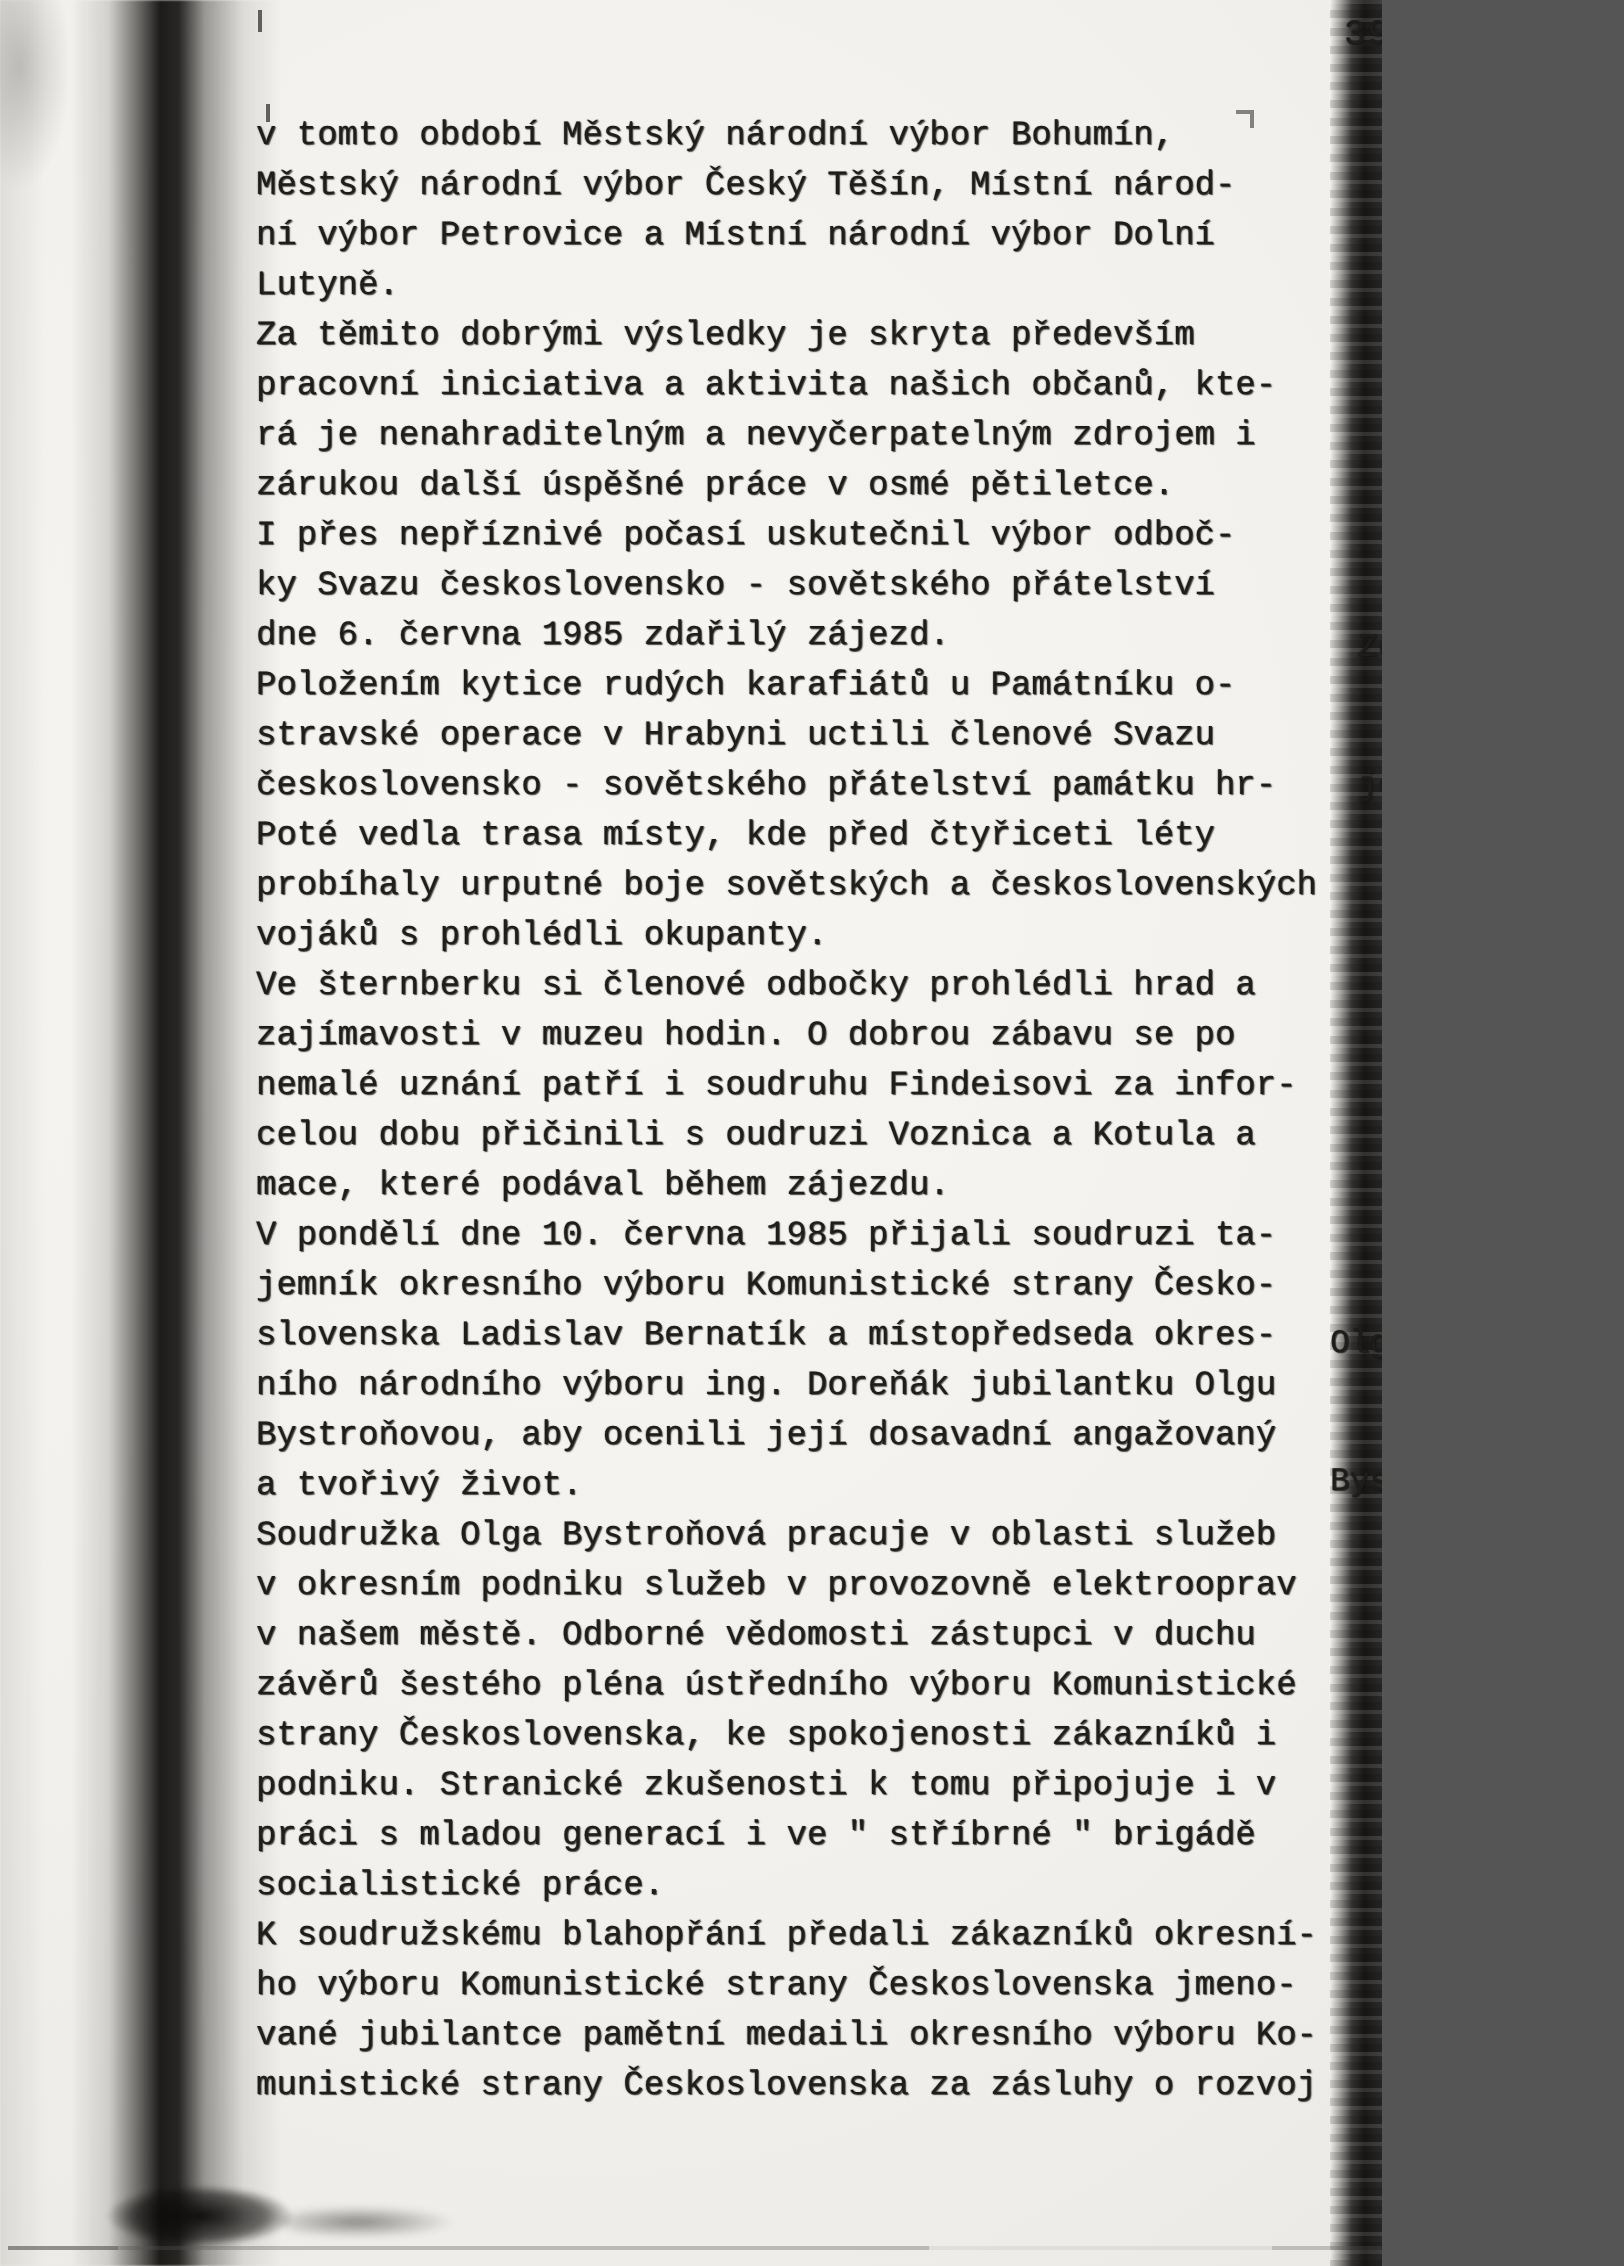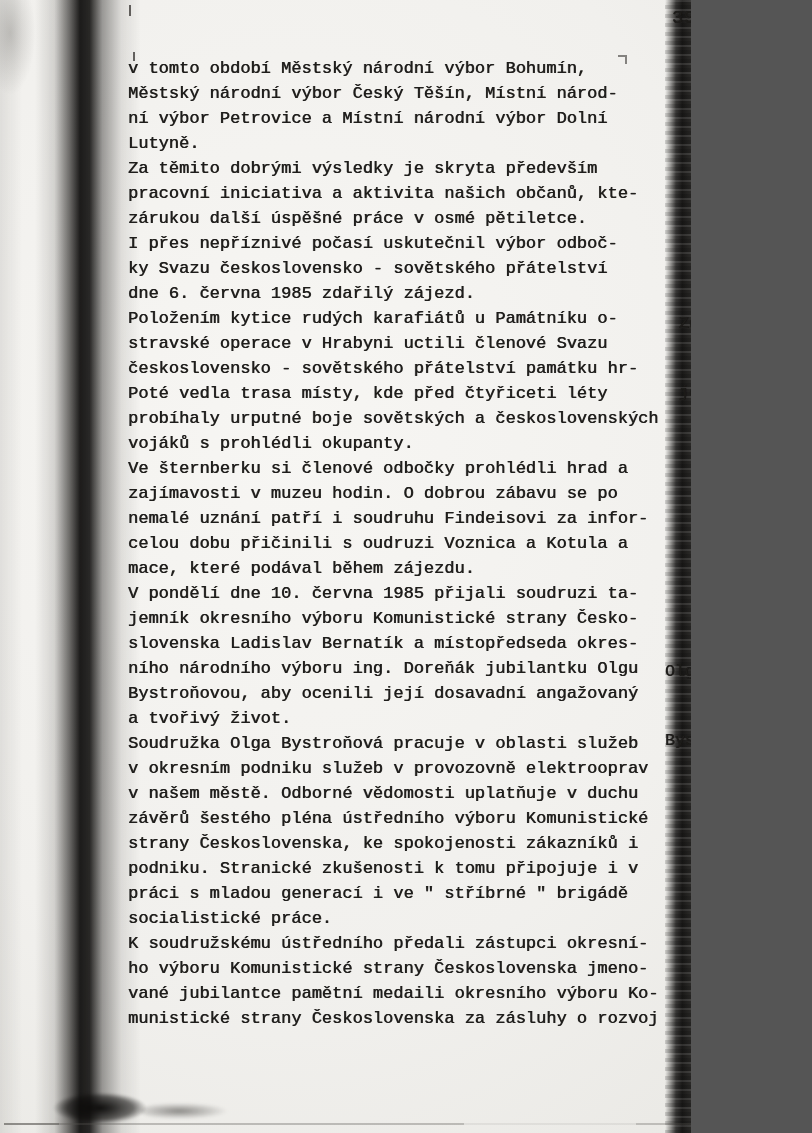--- a/index.html
+++ b/index.html
@@ -124,20 +124,21 @@
   <div class="mark mark-corner"></div>
 
   <div class="text-col ink">
     <div class="para">
         <div class="tline">v tomto období Městský národní výbor Bohumín,</div>
         <div class="tline">Městský národní výbor Český Těšín, Místní národ-</div>
         <div class="tline">ní výbor Petrovice a Místní národní výbor Dolní</div>
         <div class="tline">Lutyně.</div>
         <div class="tline">Za těmito dobrými výsledky je skryta především</div>
         <div class="tline">pracovní iniciativa a aktivita našich občanů, kte-</div>
+        <div class="tline">rá je nenahraditelným a nevyčerpatelným zdrojem i</div>
         <div class="tline">zárukou další úspěšné práce v osmé pětiletce.</div>
       </div>
     <div class="para">
         <div class="tline">I přes nepříznivé počasí uskutečnil výbor odboč-</div>
         <div class="tline">ky Svazu československo - sovětského přátelství</div>
         <div class="tline">dne 6. června 1985 zdařilý zájezd.</div>
         <div class="tline">Položením kytice rudých karafiátů u Památníku o-</div>
         <div class="tline">stravské operace v Hrabyni uctili členové Svazu</div>
         <div class="tline">československo - sovětského přátelství památku hr-</div>
         <div class="tline">Poté vedla trasa místy, kde před čtyřiceti léty</div>
@@ -151,27 +152,27 @@
       </div>
     <div class="para">
         <div class="tline">V pondělí dne 10. června 1985 přijali soudruzi ta-</div>
         <div class="tline">jemník okresního výboru Komunistické strany Česko-</div>
         <div class="tline">slovenska Ladislav Bernatík a místopředseda okres-</div>
         <div class="tline">ního národního výboru ing. Doreňák jubilantku Olgu</div>
         <div class="tline">Bystroňovou, aby ocenili její dosavadní angažovaný</div>
         <div class="tline">a tvořivý život.</div>
         <div class="tline">Soudružka Olga Bystroňová pracuje v oblasti služeb</div>
         <div class="tline">v okresním podniku služeb v provozovně elektrooprav</div>
-        <div class="tline">v našem městě. Odborné vědomosti uplatňuje v duchu</div>
+        <div class="tline">v našem městě. Odborné vědomosti zástupci v duchu</div>
         <div class="tline">závěrů šestého pléna ústředního výboru Komunistické</div>
         <div class="tline">strany Československa, ke spokojenosti zákazníků i</div>
         <div class="tline">podniku. Stranické zkušenosti k tomu připojuje i v</div>
         <div class="tline">práci s mladou generací i ve " stříbrné " brigádě</div>
         <div class="tline">socialistické práce.</div>
-        <div class="tline">K soudružskému ústředního předali zástupci okresní-</div>
+        <div class="tline">K soudružskému blahopřání předali zákazníků okresní-</div>
         <div class="tline">ho výboru Komunistické strany Československa jmeno-</div>
         <div class="tline">vané jubilantce pamětní medaili okresního výboru Ko-</div>
         <div class="tline">munistické strany Československa za zásluhy o rozvoj</div>
       </div>
   </div>
 
   <div class="margin-note note-1 ink">
     <div>Zdařilý zá-</div>
     <div>jezd</div>
   </div>

